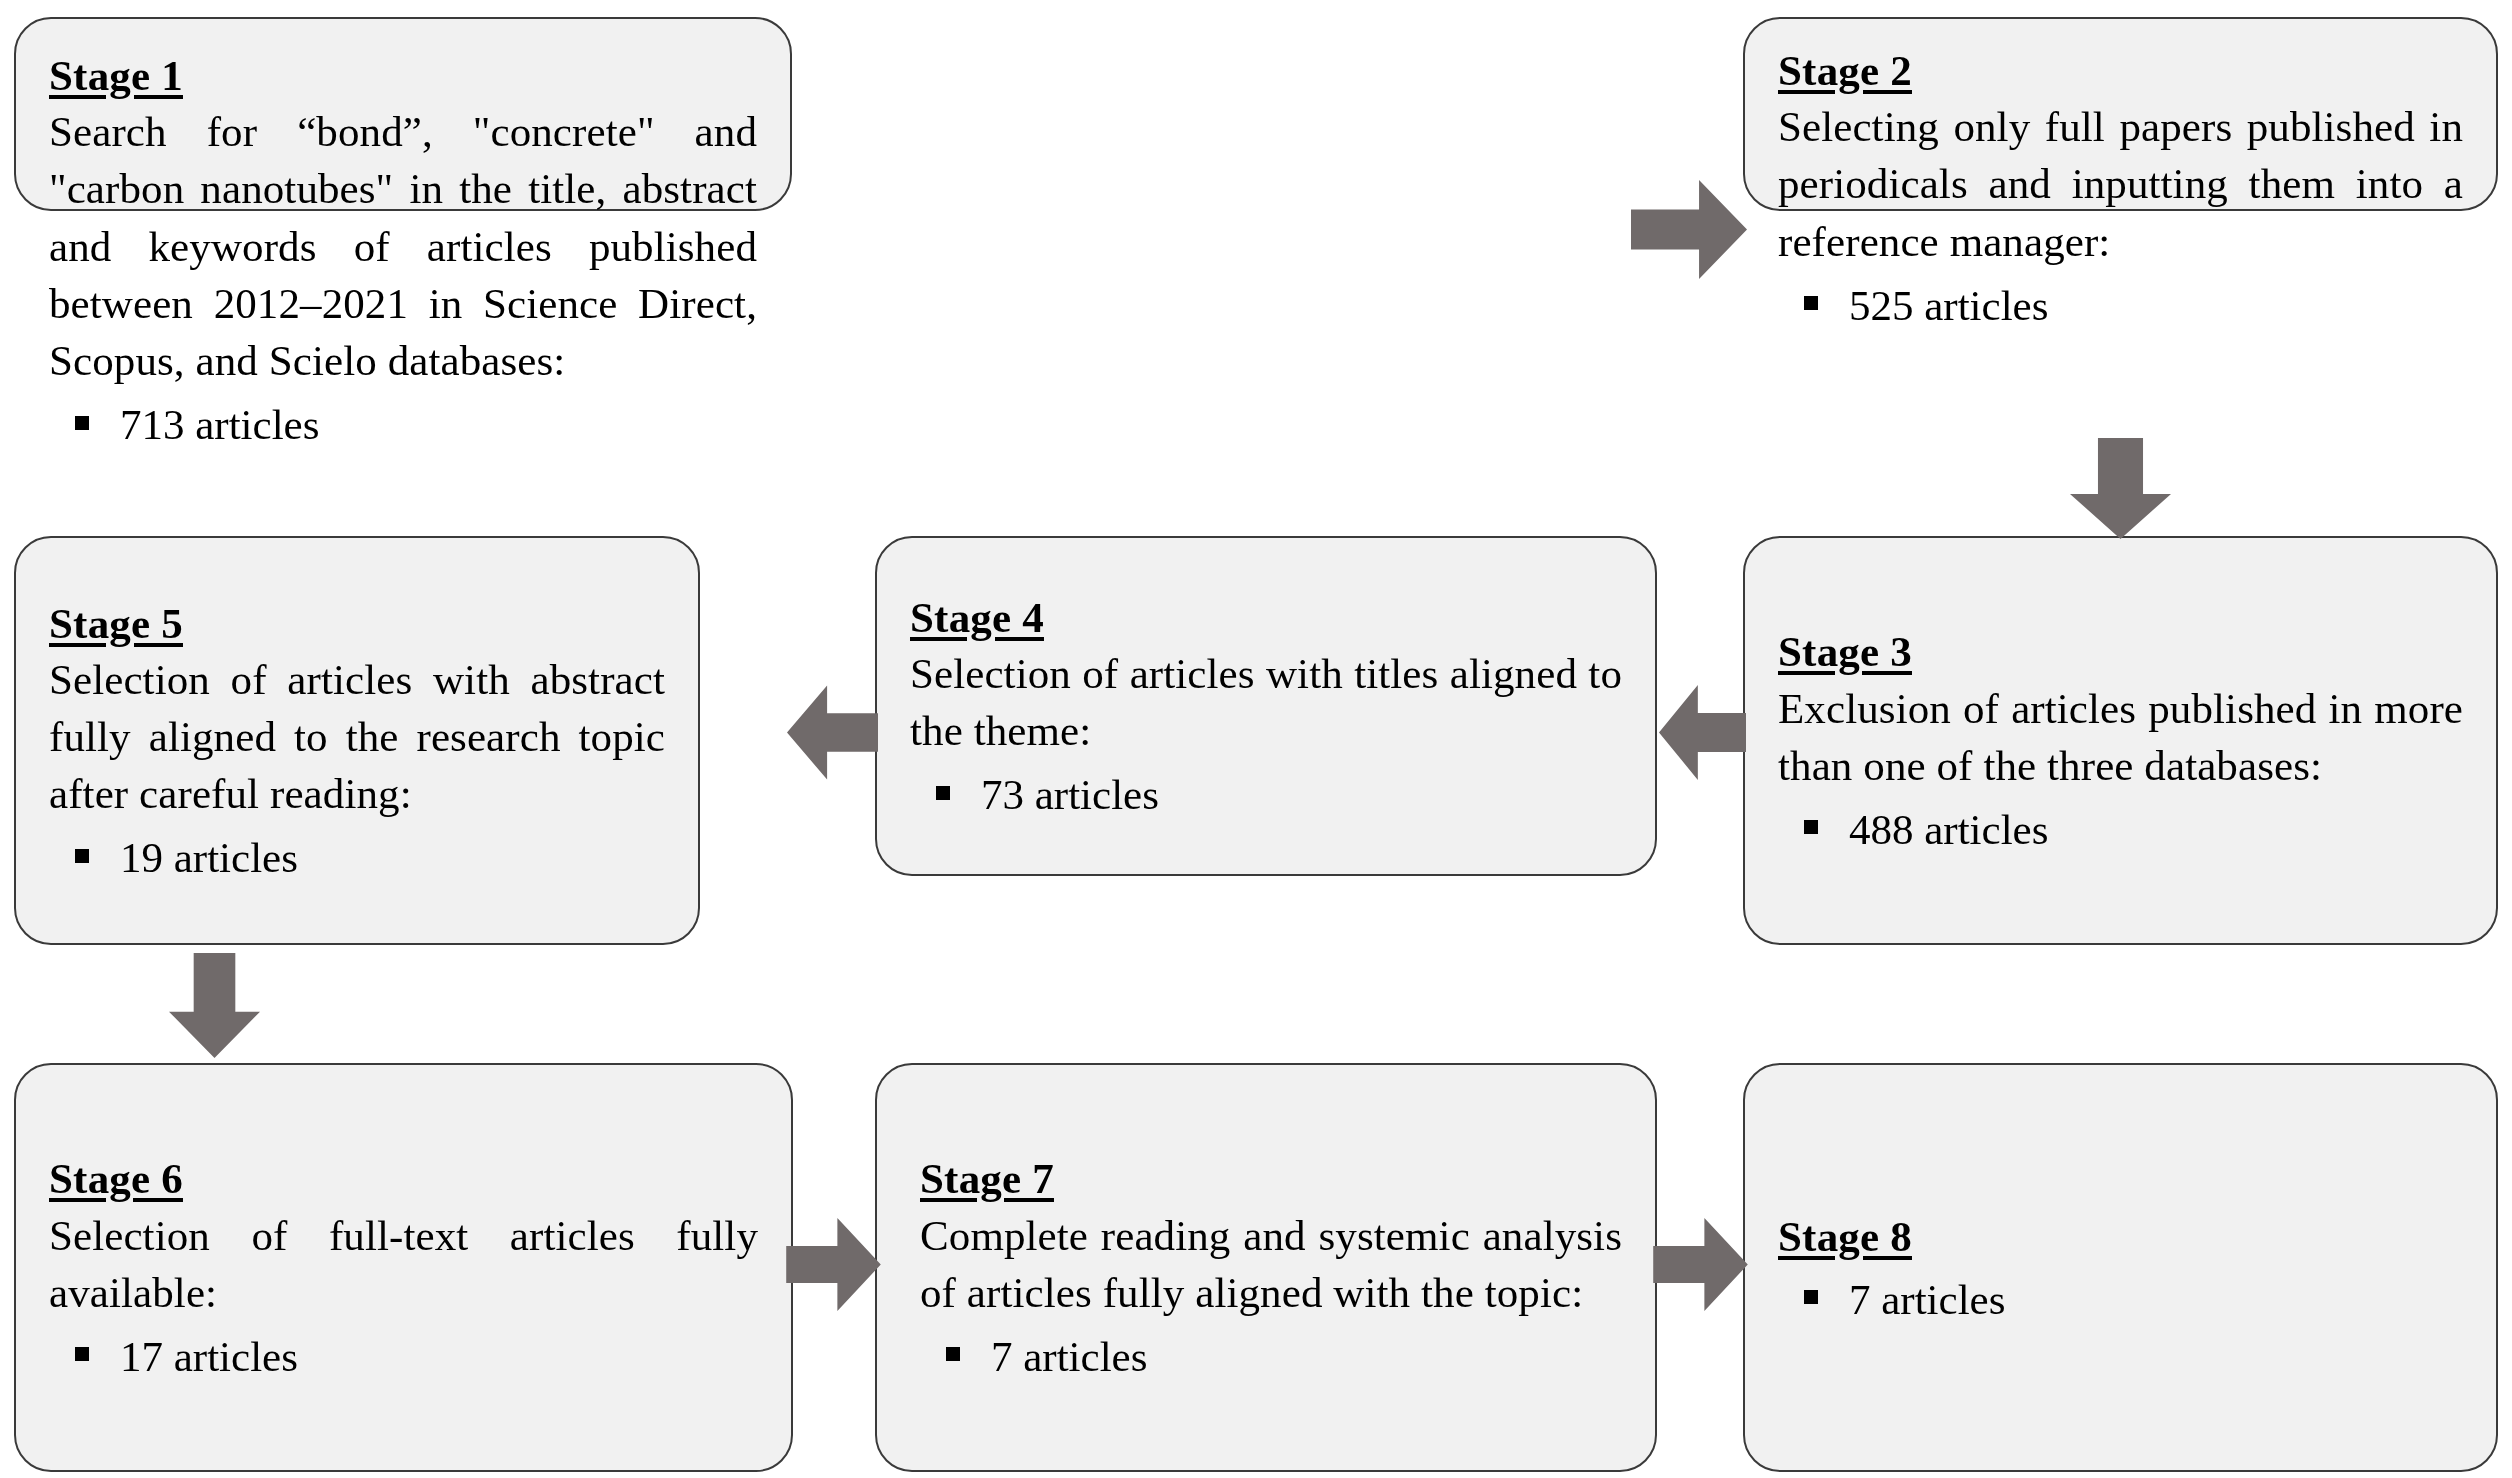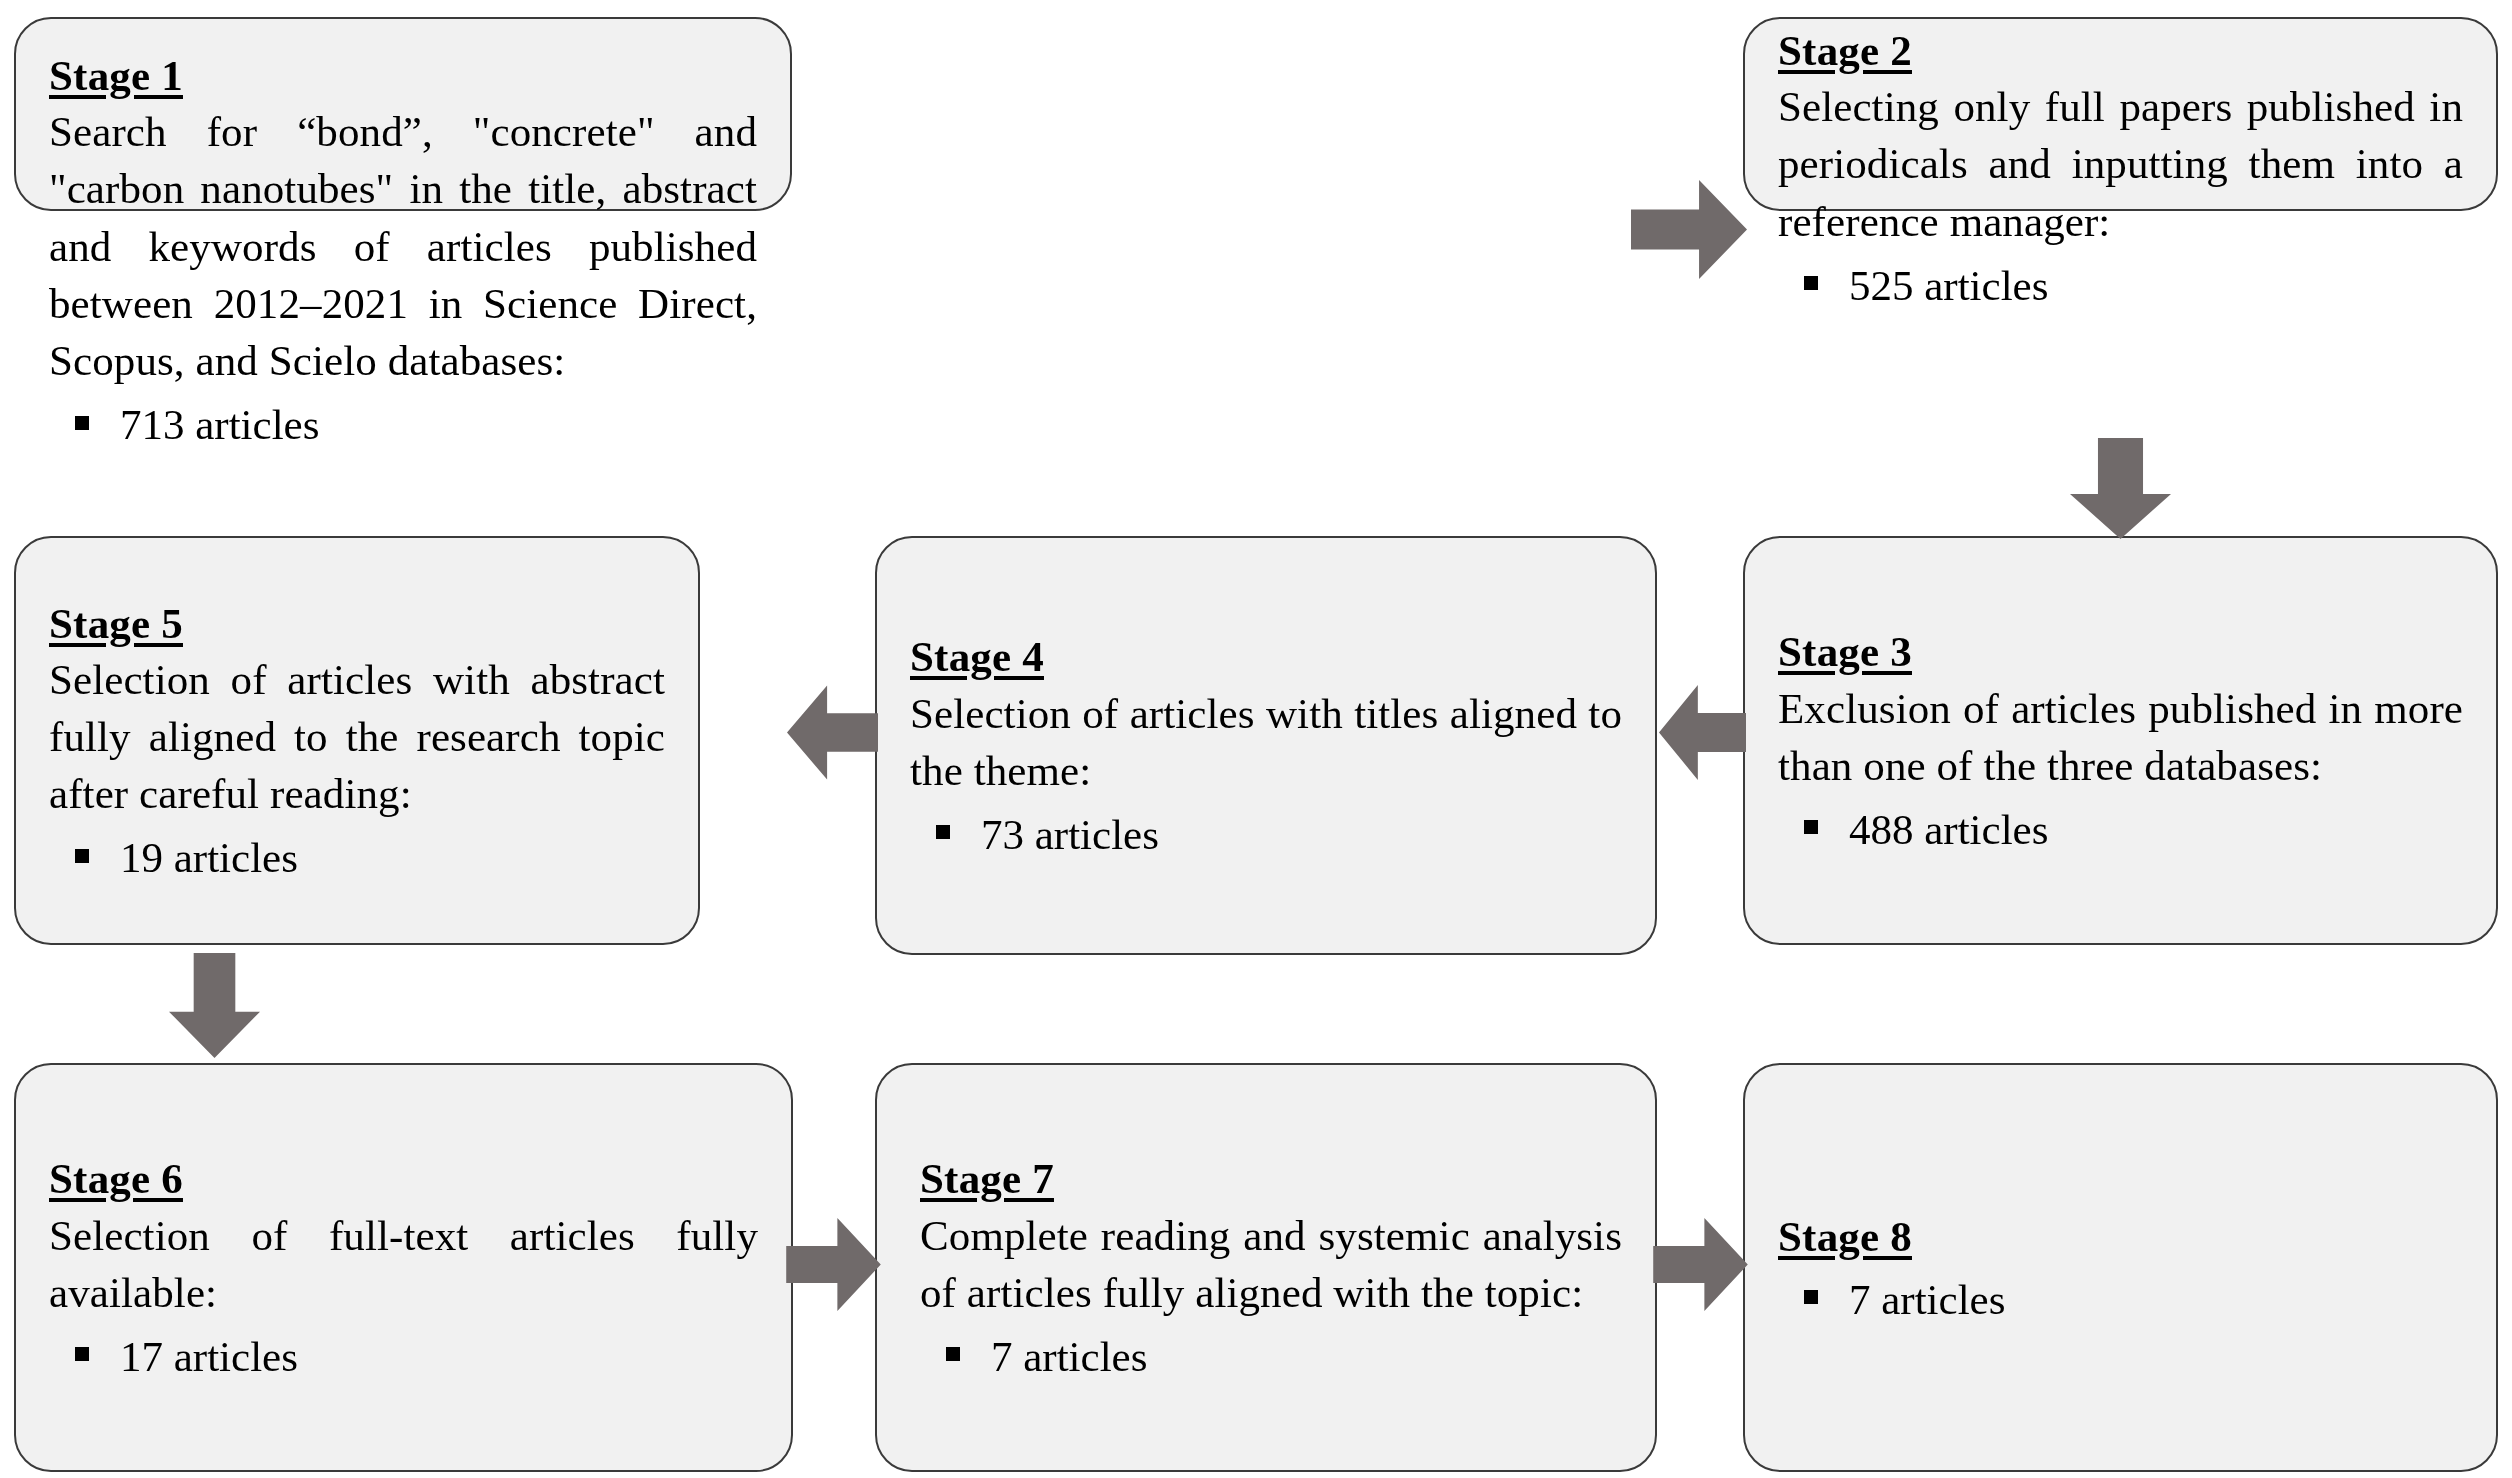--- a/index.html
+++ b/index.html
@@ -73,29 +73,29 @@
     margin-right: 31px;
     flex: 0 0 auto;
     position: relative;
     top: -9.3px;
   }
 
   
   #box-stage-1 { left: 14px;   top: 17px;   width: 778px; height: 194px; }
   #box-stage-2 { left: 1743px; top: 17px;   width: 755px;  height: 194px; }
   #box-stage-3 { left: 1743px; top: 536px;  width: 755px;  height: 409px; }
-  #box-stage-4 { left: 875px; top: 536px;  width: 782px; height: 419px; }
+  #box-stage-4 { left: 875px; top: 536px;  width: 782px; height: 340px; }
   #box-stage-5 { left: 14px;   top: 536px;  width: 686px; height: 409px; }
   #box-stage-6 { left: 14px;   top: 1063px; width: 779px; height: 409px; }
   #box-stage-7 { left: 875px; top: 1063px; width: 782px; height: 409px; padding-left: 43px; }
   #box-stage-8 { left: 1743px; top: 1063px; width: 755px;  height: 409px; }
 
   
   #box-stage-1 { justify-content: flex-start; padding-top: 33px; }
-  #box-stage-2 { justify-content: flex-start; padding-top: 8px; }
+  #box-stage-2 { justify-content: flex-start; padding-top: 28px; }
 
   
   .arrow {
     position: absolute;
   }
   .arrow svg { display: block; }
 
   #arrow-1-to-2 { left: 1631px; top: 180px;  width: 116px; height: 99px; }
   #arrow-2-to-3 { left: 2070px; top: 438px;  width: 101px; height: 101px; }
   #arrow-3-to-4 { left: 1659px; top: 685px;  width: 87px; height: 95px; }

